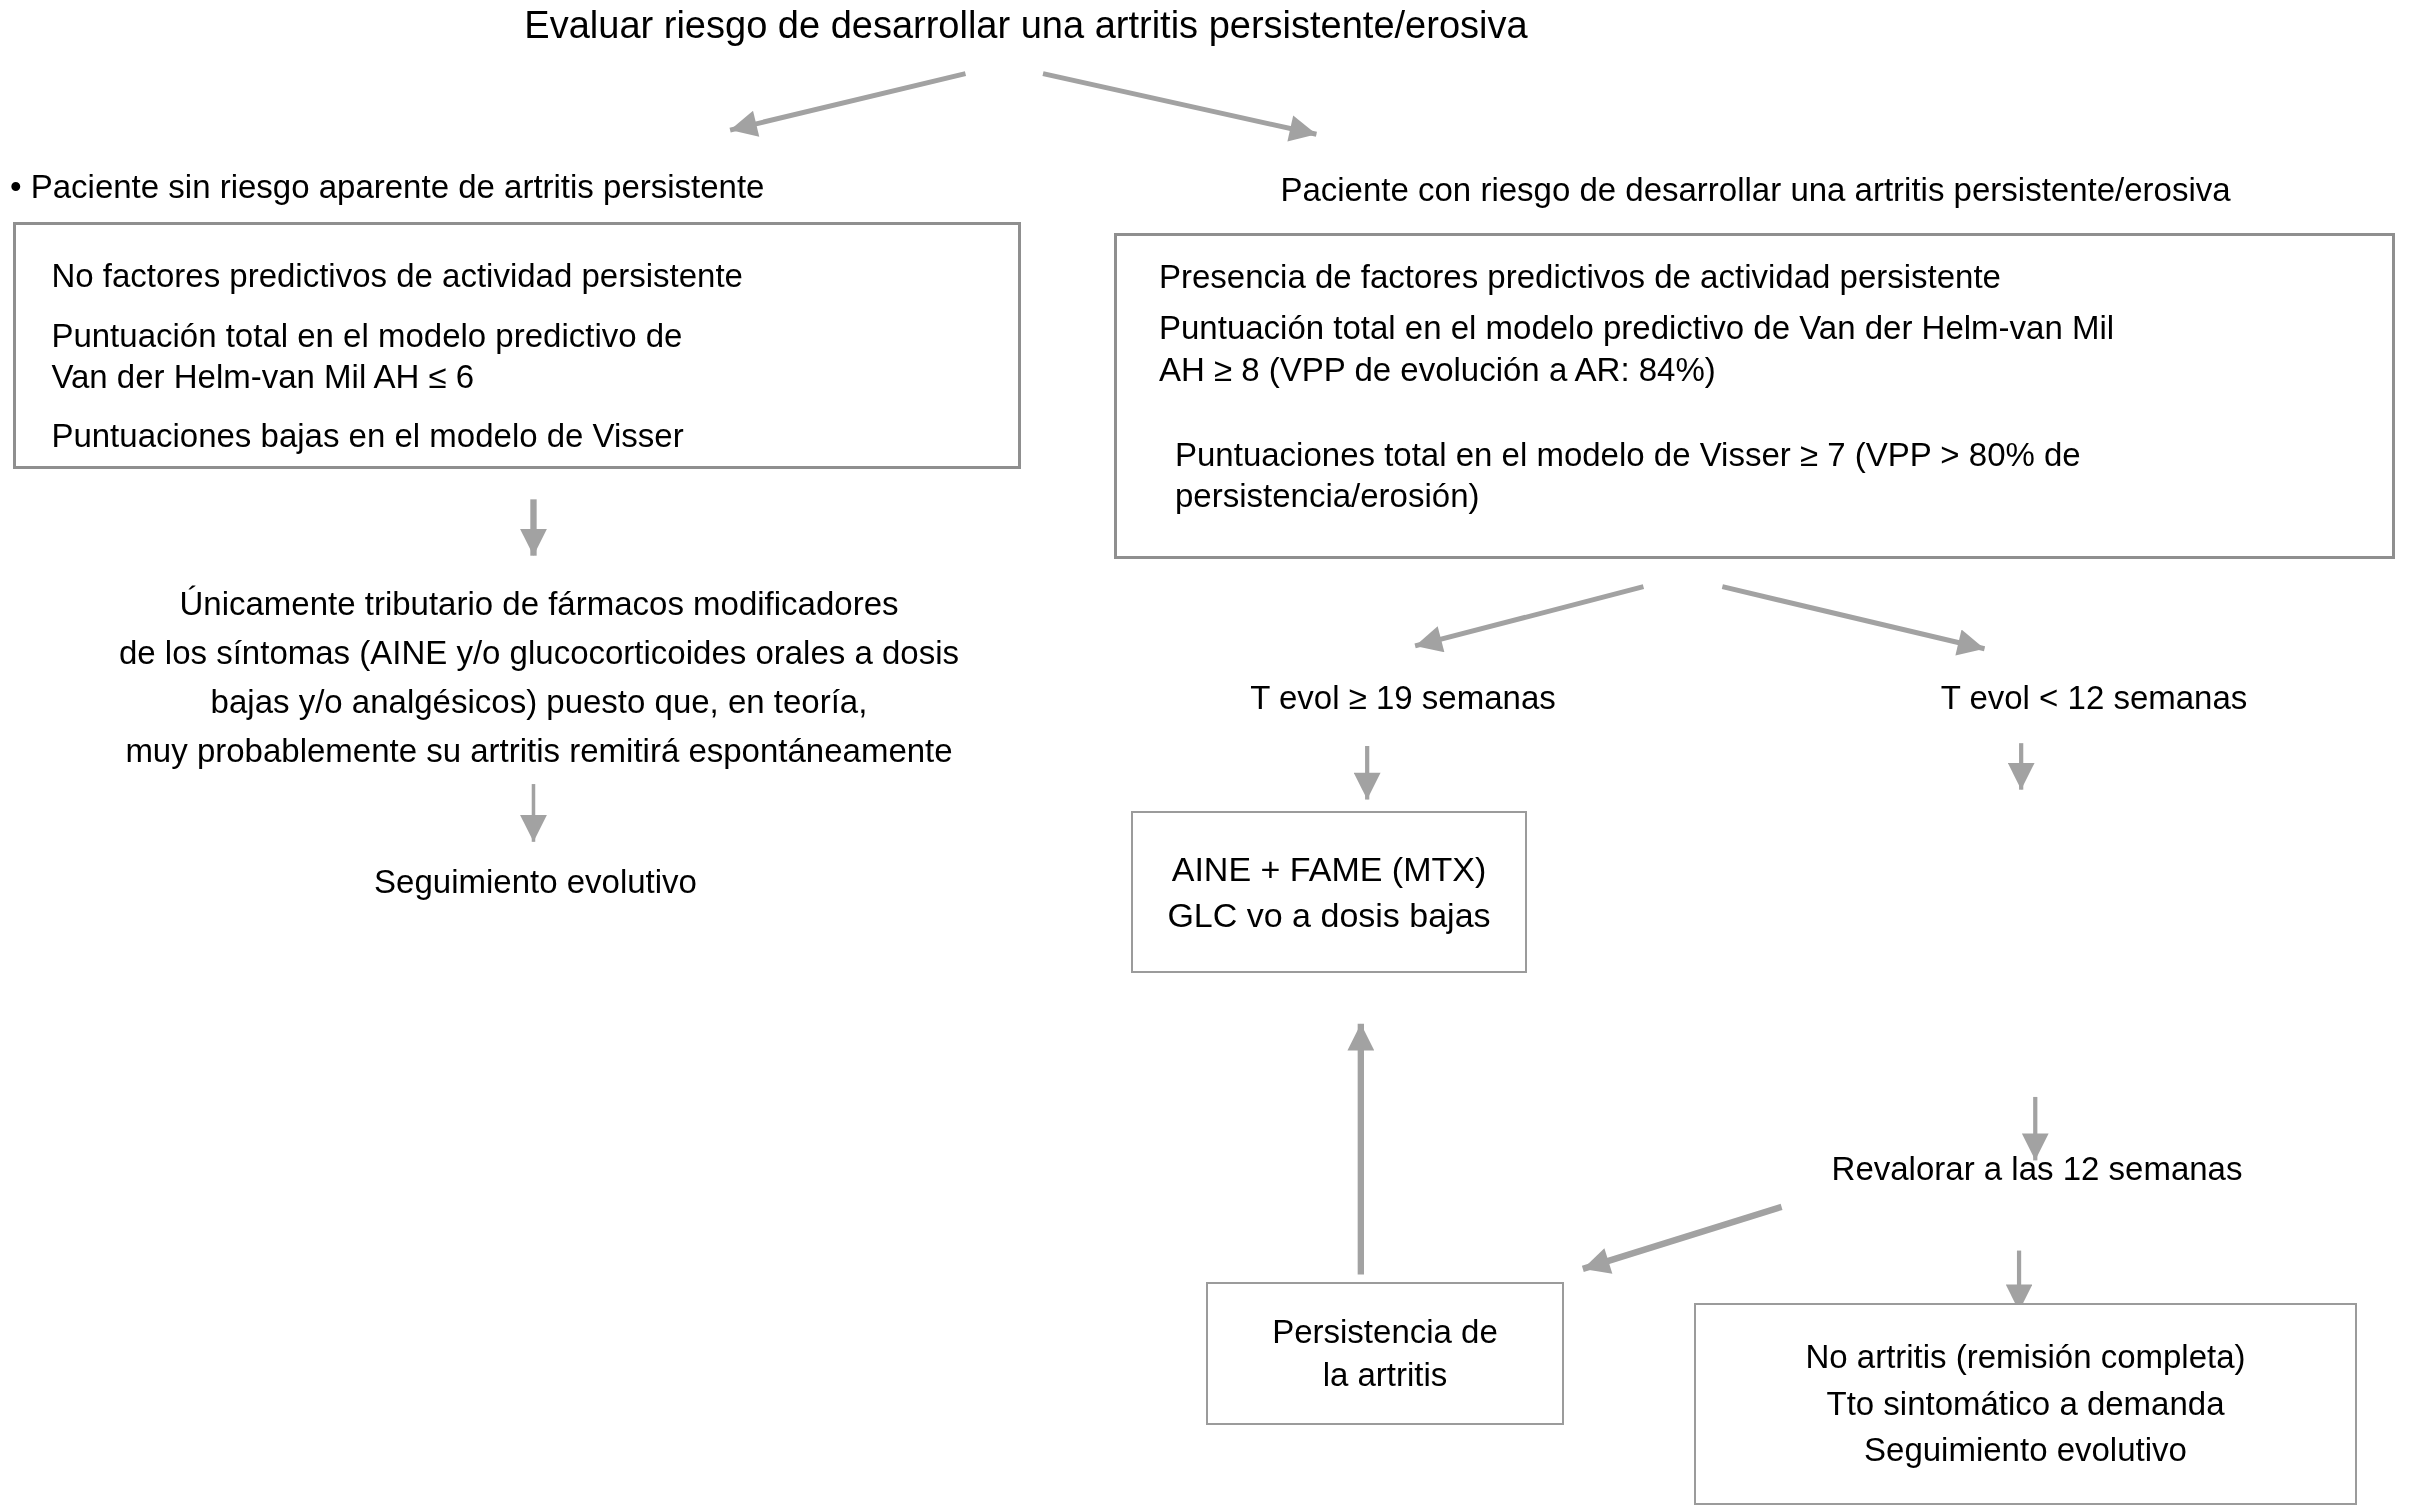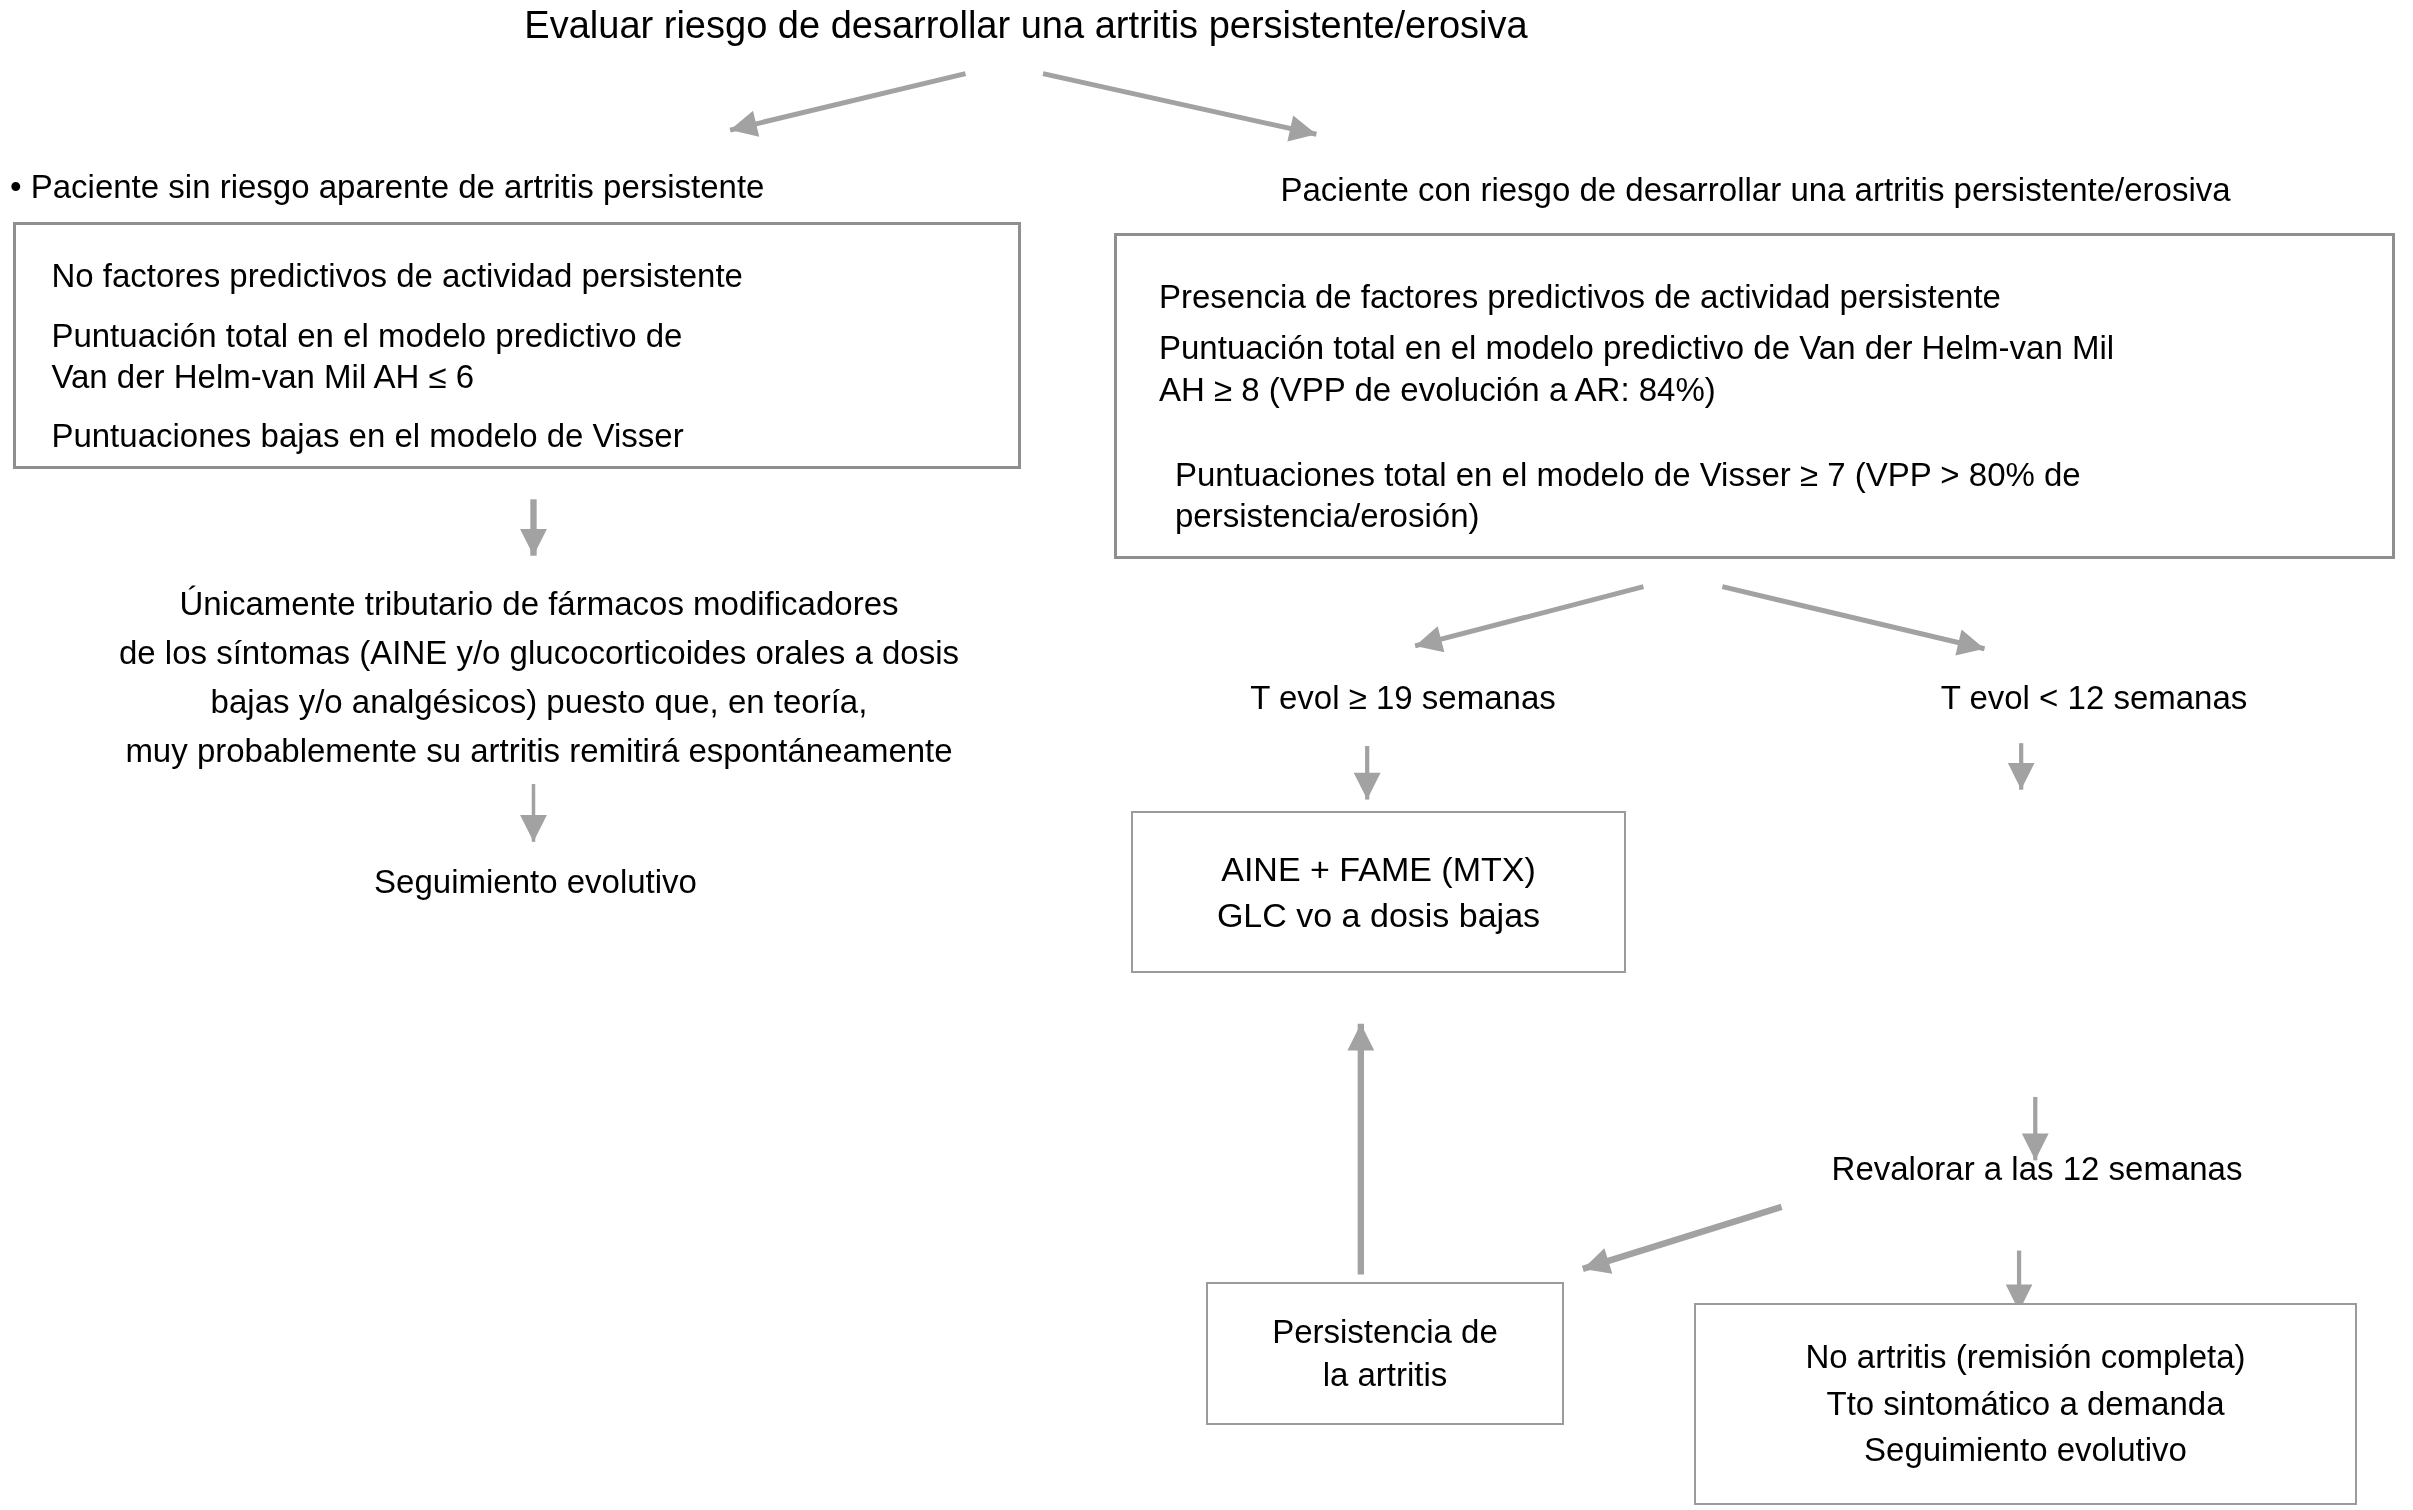--- a/index.html
+++ b/index.html
@@ -41,21 +41,21 @@
   .box-light  { border: 2.8px solid var(--box-border-light); }
   .flex-center {
     display: flex;
     flex-direction: column;
     align-items: center;
     justify-content: center;
   }
 
   .criteria-left  { padding: 30px 21px 0 35px; }
   .criteria-left p  { margin: 0 0 18.3px 0; }
-  .criteria-right { padding: 40px 28px 0 42px; }
+  .criteria-right { padding: 20px 28px 0 42px; }
   .criteria-right p.p1 { margin: 0 0 10px 0; }
   .criteria-right p.p2 { margin: 0 0 44px 0; }
   .criteria-right p.p3 { margin: 16px; }
 
   #arrow-layer {
     position: absolute;
     inset: 0;
     pointer-events: none;
   }
   .arrow-line { stroke: var(--arrow); fill: none; }
@@ -115,21 +115,21 @@
     <p class="p2 pre">Puntuación total en el modelo predictivo de Van der Helm-van Mil
 AH ≥ 8 (VPP de evolución a AR: 84%)</p>
     <p class="p3 pre">Puntuaciones total en el modelo de Visser ≥ 7 (VPP &gt; 80% de
 persistencia/erosión)</p>
   </div>
 
   <div class="abs fs-base center" style="left:1149px; top:677px; width:508px;">T evol ≥ 19 semanas</div>
 
   <div class="abs fs-base center" style="left:1840px; top:677px; width:508px;">T evol &lt; 12 semanas</div>
 
-  <div class="abs box box-light flex-center fs-base center pre" style="left:1131px; top:811px; width:495px; height:162px; font-size:34px; line-height:1.36;">AINE + FAME (MTX)
+  <div class="abs box box-light flex-center fs-base center pre" style="left:1131px; top:811px; width:396px; height:162px; font-size:34px; line-height:1.36;">AINE + FAME (MTX)
 GLC vo a dosis bajas</div>
 
 
   <div class="abs fs-base center" style="left:1734px; top:1148px; width:606px;">Revalorar a las 12 semanas</div>
 
   <div class="abs box box-light flex-center fs-base center pre" style="left:1182px; top:1282px; width:358px; height:143px; line-height:1.3;margin-left:24px;">Persistencia de
 la artritis</div>
 
   <div class="abs box box-light flex-center fs-base center pre" style="left:1694px; top:1303px; width:663px; height:202px; line-height:1.42;">No artritis (remisión completa)
 Tto sintomático a demanda

